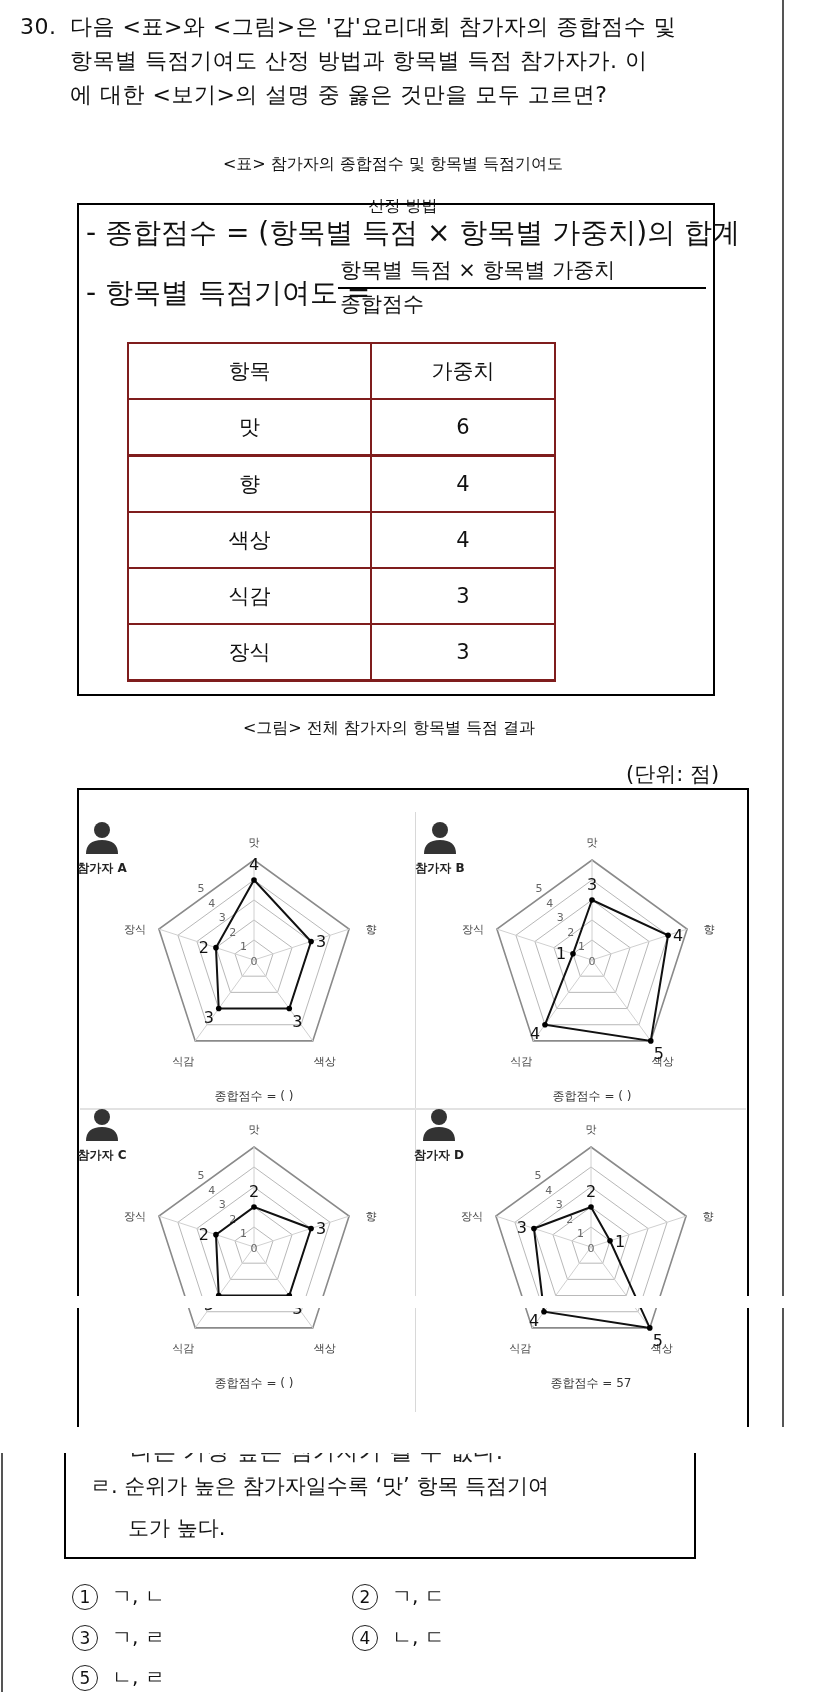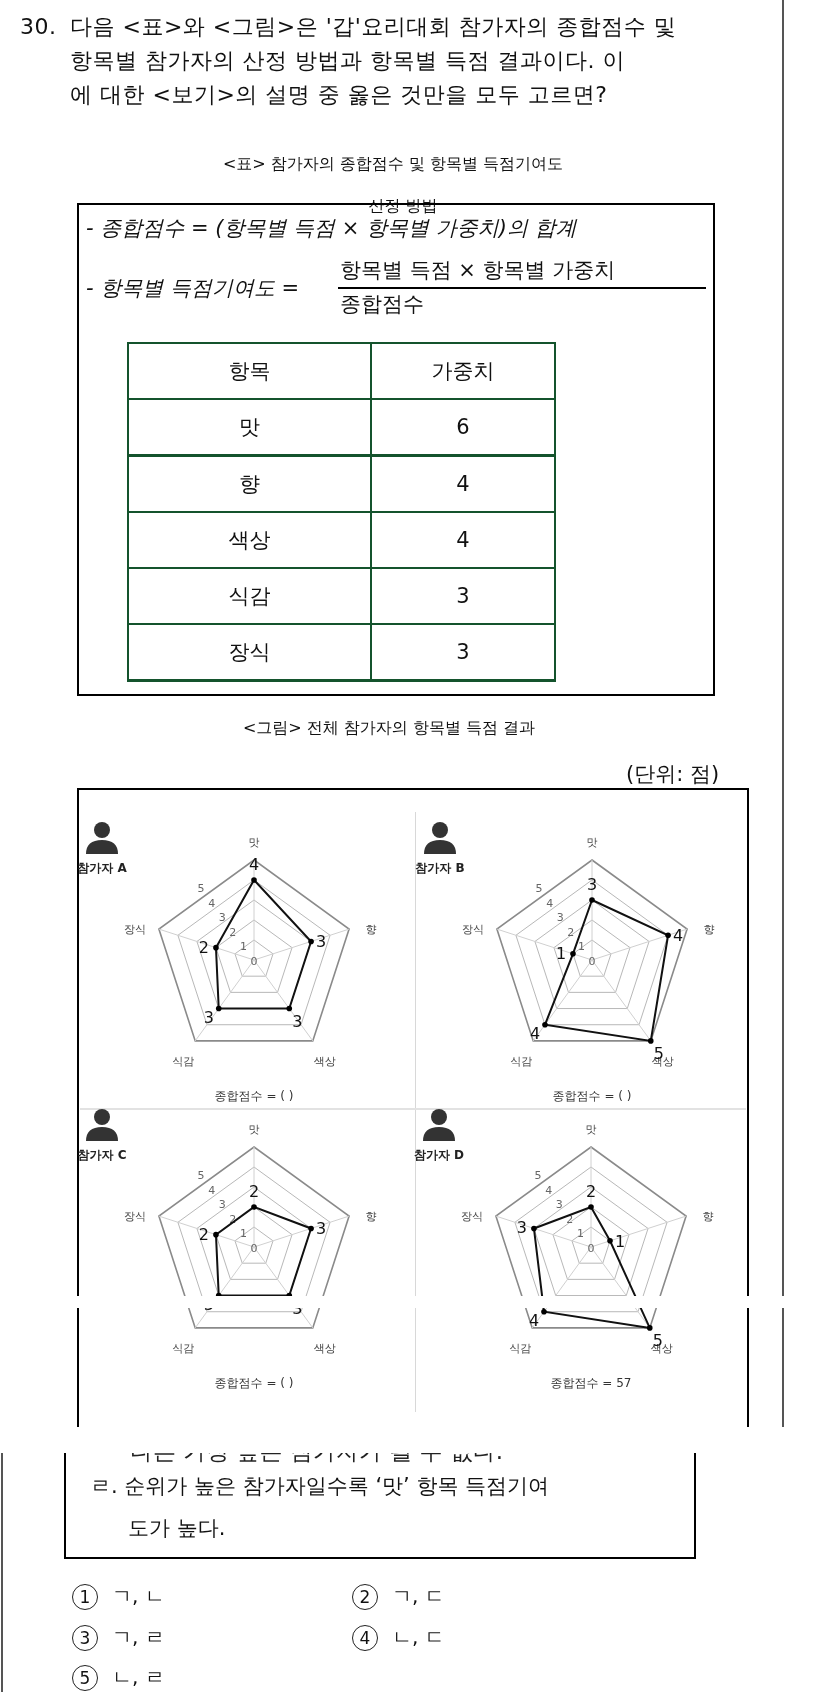--- a/index.html
+++ b/index.html
@@ -3,45 +3,45 @@
 <meta charset="utf-8">
 <style>
   html, body { margin: 0; padding: 0; background: #ffffff; }
   body { width: 826px; height: 1692px; position: relative; overflow: hidden;
          font-family: "DejaVu Sans", "Liberation Sans", sans-serif; color: #111; }
   .abs { position: absolute; }
   .q-line { position: absolute; font-size: 22px; line-height: 30px; white-space: nowrap; letter-spacing: 0.5px; }
   .caption { position: absolute; font-size: 16px; white-space: nowrap; text-align: center; margin-top: 36px; }
   .vline { position: absolute; background: #555; width: 2px; }
   .box { position: absolute; border: 2px solid #000; box-sizing: border-box; }
-  .formula { position: absolute; font-size: 21px; white-space: nowrap; font-style: italic; }
+  .formula { position: absolute; font-size: 28px; white-space: nowrap; }
   .frac { position: absolute; font-size: 21px; }
   .frac-bar { position: absolute; height: 2px; background: #000; }
   table.weights { position: absolute; border-collapse: collapse; font-size: 21px; }
-  table.weights td { border: 2px solid #14532d; text-align: center; height: 54px; padding: 0; }
+  table.weights td { border: 2px solid #7f1d1d; text-align: center; height: 54px; padding: 0; }
   table.weights tr.thick-bottom td { border-bottom-width: 3px; }
   .unit { position: absolute; font-size: 21px; white-space: nowrap; }
   .panel-svg { position: absolute; left: 0; top: 0; }
   .gap-strip { position: absolute; background: #fff; }
   .bogi-text { position: absolute; font-size: 21px; white-space: nowrap; }
   .option { position: absolute; font-size: 20px; white-space: nowrap; display: flex; align-items: center; gap: 14px; }
   .circ { display: inline-block; width: 24px; height: 24px; border: 1.5px solid #222; border-radius: 50%;
           text-align: center; line-height: 24px; font-size: 17px; box-sizing: content-box; }
   .cut-text { position: absolute; font-size: 23px; white-space: nowrap; height: 10px; overflow: hidden; line-height: 22px; }
   .cut-text span { display: block; margin-top: -13px; color: #222; }
 </style>
 </head>
 <body>
 
 <div class="vline" style="left:782px; top:0; height:1427px;"></div>
 <div class="vline" style="left:1px; top:1453px; height:239px;"></div>
 
 <div class="q-line" style="left:20px; top:12px;">30.</div>
 <div class="q-line" style="left:70px; top:12px;">다음 &lt;표&gt;와 &lt;그림&gt;은 '갑'요리대회 참가자의 종합점수 및</div>
-<div class="q-line" style="left:70px; top:46px;">항목별 참가자의 산정 방법과 항목별 득점 결과이다. 이</div>
+<div class="q-line" style="left:70px; top:46px;">항목별 득점기여도 산정 방법과 항목별 득점 참가자가. 이</div>
 <div class="q-line" style="left:70px; top:80px;">에 대한 &lt;보기&gt;의 설명 중 옳은 것만을 모두 고르면?</div>
 
 <div class="caption" style="left:0; width:826px; top:118px; padding-right:40px; box-sizing:border-box;">&lt;표&gt; 참가자의 종합점수 및 항목별 득점기여도</div>
 <div class="caption" style="left:0; width:826px; top:160px; padding-right:20px; box-sizing:border-box;">산정 방법</div>
 
 <div class="box" style="left:77px; top:203px; width:638px; height:493px;">
 </div>
 <div class="formula" style="left:86px; top:214px;">- 종합점수 = (항목별 득점 × 항목별 가중치)의 합계</div>
 <div class="formula" style="left:86px; top:274px;">- 항목별 득점기여도 =</div>
 <div class="frac" style="left:340px; width:360px; top:256px;">항목별  득점 × 항목별  가중치</div>

